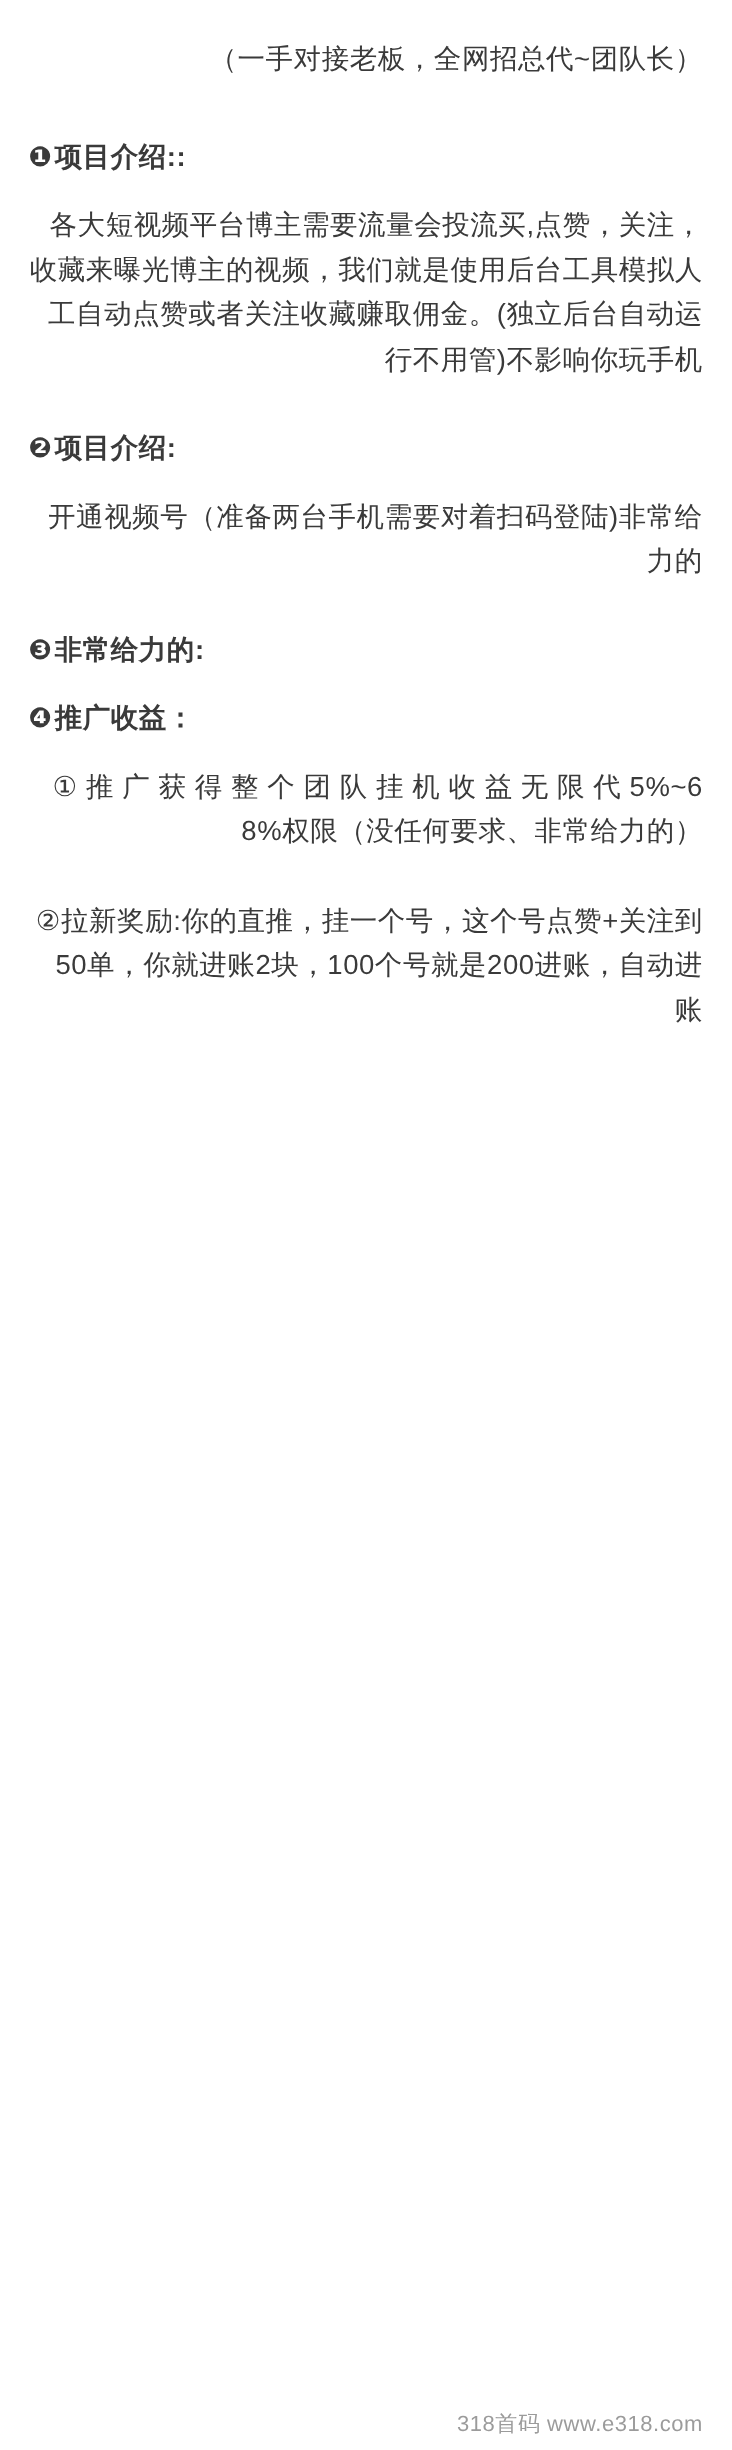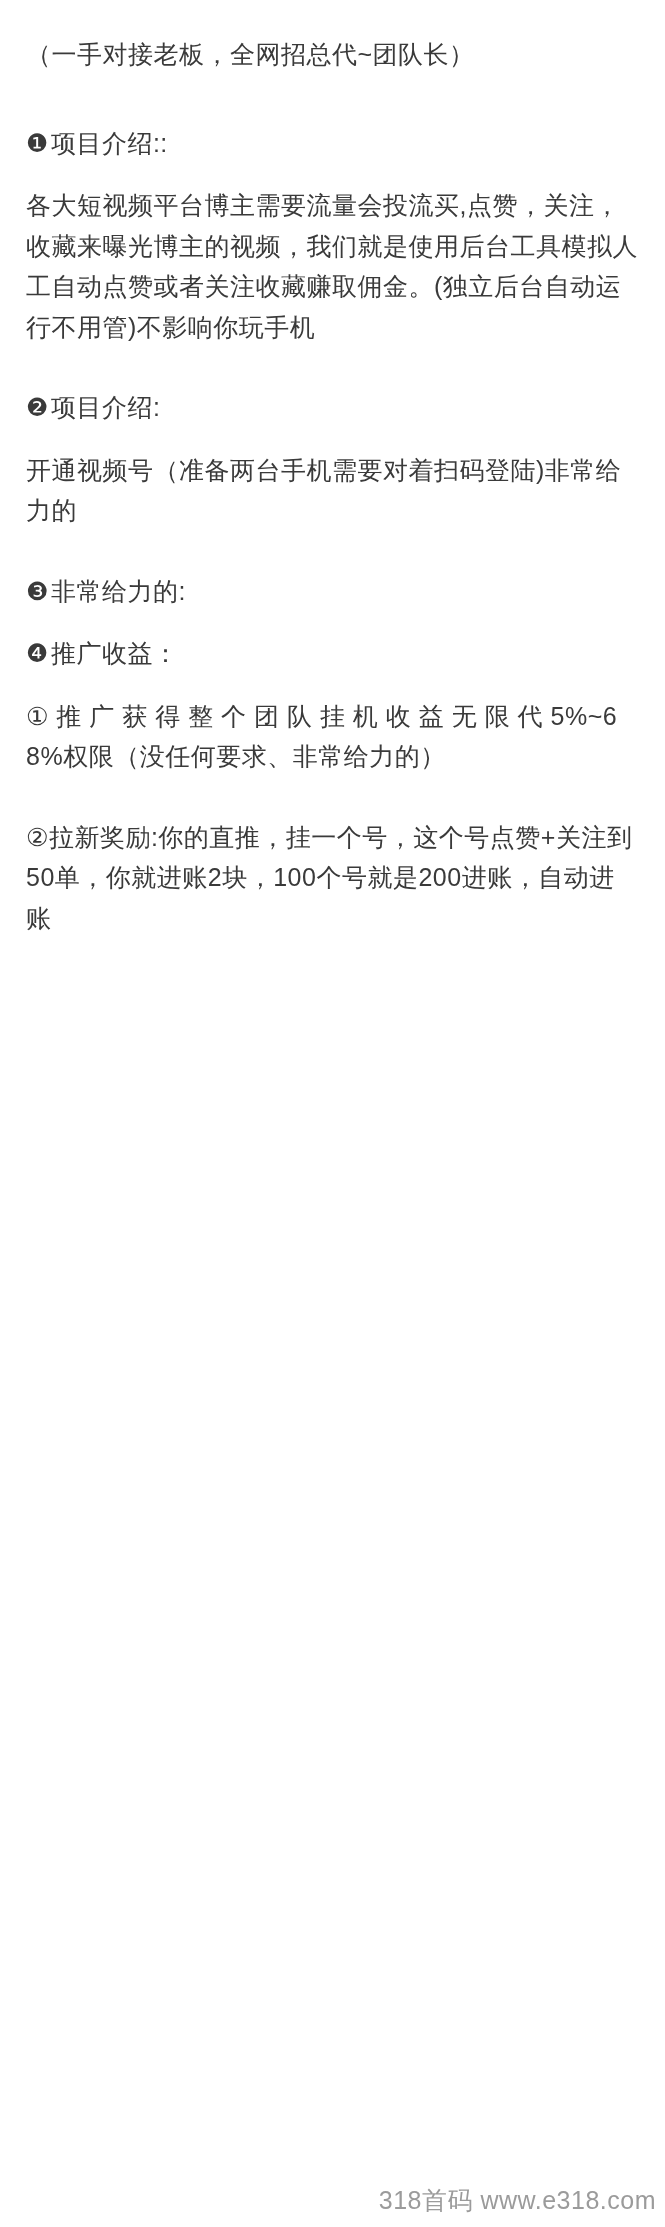--- a/index.html
+++ b/index.html
@@ -25,24 +25,25 @@
     padding: 34px 26px 0 26px;
     color: #3a3a3a;
     font-size: 25px;
     line-height: 1.62;
     letter-spacing: 0.5px;
   }
   .para {
     margin: 0 0 30px 0;
     white-space: pre-wrap;
     word-break: break-all;
+    text-align: right;
   }
   .heading {
     margin: 0 0 22px 0;
-    font-weight: normal;
+    font-weight: bold;
     color: #3a3a3a;
     font-size: 25px;
   }
   .gap-lg {
     margin-bottom: 48px;
   }
   .gap-md {
     margin-bottom: 40px;
   }
   .marker {
@@ -51,23 +52,23 @@
   }
   .plus-glyph {
     font-weight: bold;
     font-size: 30px;
     line-height: 1;
     display: inline-block;
     transform: translateY(2px);
   }
   .footer-watermark {
     position: absolute;
-    right: 9px;
+    right: 26px;
     bottom: 10px;
-    font-size: 25px;
+    font-size: 20px;
     color: #9b9b9b;
     letter-spacing: 0.5px;
     font-family: "Liberation Sans", "DejaVu Sans", sans-serif;
     white-space: nowrap;
   }
 </style>
 </head>
 <body>
 
 <div class="page">

